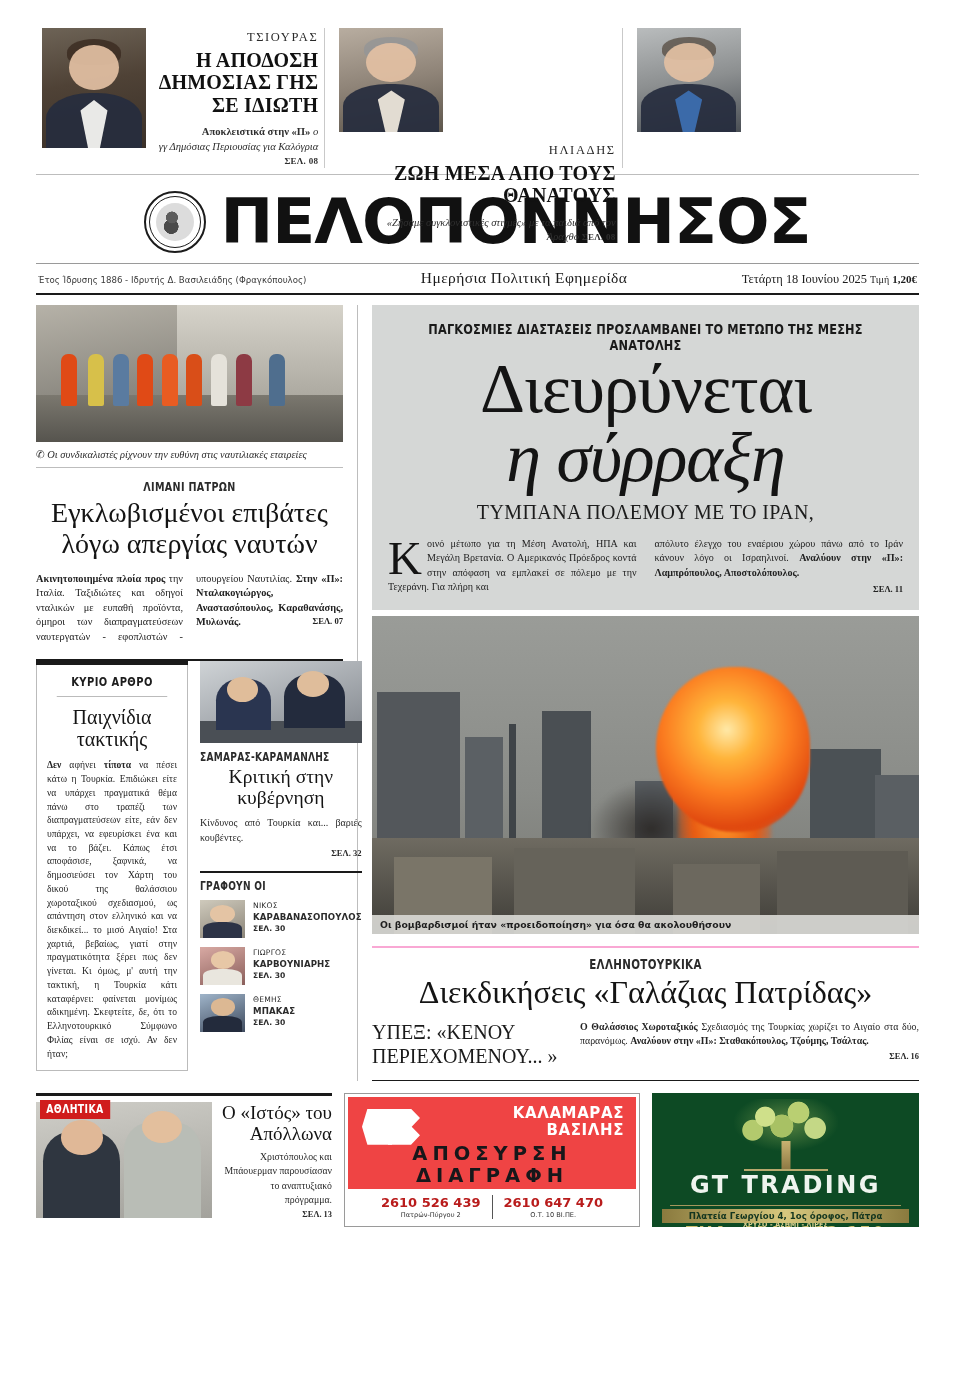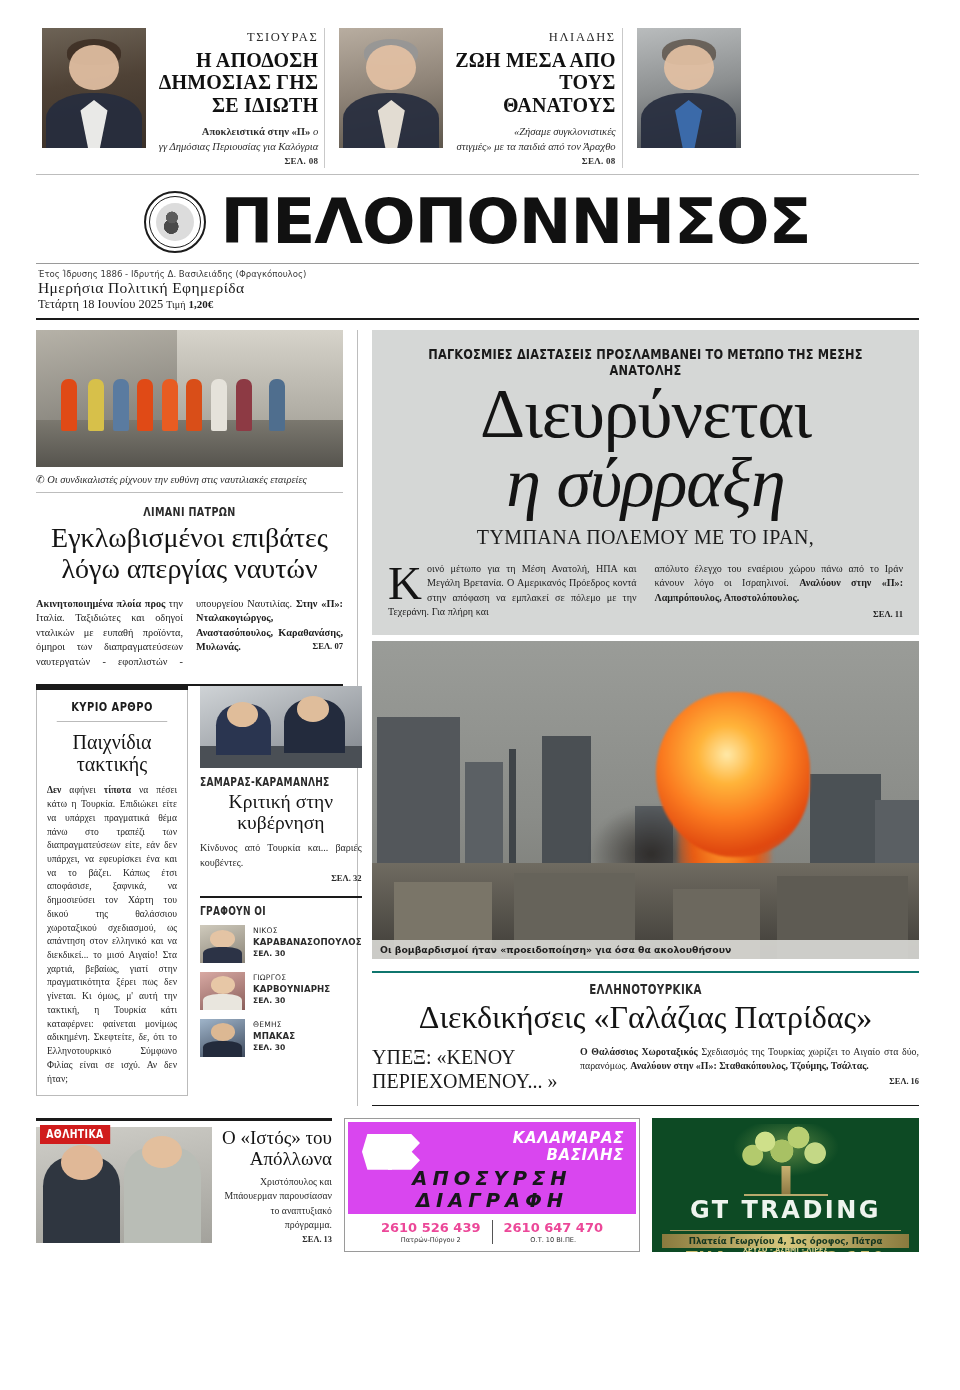--- a/index.html
+++ b/index.html
@@ -8,21 +8,21 @@
     background: #ffffff;
     font-family: "Liberation Serif", serif;
     color: #161616;
     overflow: hidden;
   }
   .page { width: 955px; height: 1390px; position: relative; padding: 0 36px; }
 
   
   .promo-strip { display: flex; padding-top: 28px; height: 168px; }
   .promo { flex: 1; display: flex; gap: 9px; position: relative; padding: 0 6px; }
-  .promo + .promo { border-left: 1px solid #c9c9c9; padding-left: 14px; }
+  .promo + .promo { border-left: 1px solid #c9c9c9; padding-left: 14px; flex-direction: column; }
   .promo-photo {
     width: 104px; height: 120px; flex: 0 0 104px;
     background: #8d9199; overflow: hidden; position: relative;
   }
   .promo-photo.p1 { background: linear-gradient(170deg,#6d6356 0%,#4f4236 45%,#3a3028 100%); }
   .promo-photo.p2 { background: linear-gradient(170deg,#b8ada0 0%,#8f8478 50%,#5d564c 100%); }
   .promo-photo.p3 { background: linear-gradient(170deg,#b9bcbd 0%,#8c8f90 50%,#4a4f55 100%); }
   .face { position: absolute; border-radius: 50%; }
   .f-head { width: 48%; height: 38%; left: 26%; top: 14%; background: rgba(226,192,163,.93); }
   .f-hair { width: 52%; height: 22%; left: 24%; top: 9%; background: rgba(60,45,34,.85); border-radius: 50% 50% 35% 35%; }
@@ -54,21 +54,21 @@
       radial-gradient(circle at 42% 38%, #5c5c5c 0 18%, transparent 19%),
       radial-gradient(circle at 40% 62%, #4a4a4a 0 22%, transparent 23%),
       #dcdcdc; }
   .wordmark {
     font-family: "DejaVu Sans", sans-serif;
     font-weight: 700; font-size: 63px; letter-spacing: -1px; line-height: .92; color: #111;
   }
   .info-row {
     display: flex; align-items: baseline; justify-content: space-between;
     border-top: 1px solid #9a9a9a; border-bottom: 2px solid #1a1a1a;
-    padding: 5px 2px 6px; margin-top: 6px; flex-direction: column;
+    padding: 5px 2px 6px; margin-top: 6px;
   }
   .info-left { font-size: 8.6px; color: #3a3a3a; font-family: "DejaVu Sans", sans-serif; }
   .info-center { font-size: 15.5px; color: #1d1d1d; letter-spacing: .4px; }
   .info-right { font-size: 12.4px; color: #1d1d1d; }
   .info-right .price { font-size: 10px; }
   .info-right .price b { font-size: 11px; }
 
   
   .grid { display: flex; gap: 0; padding-top: 10px; }
   .col-left { width: 322px; flex: 0 0 322px; padding-right: 14px; border-right: 1px solid #bdbdbd; }
@@ -174,21 +174,21 @@
     filter: blur(2px);
   }
   .smoke { position:absolute; left: 40%; top: 52%; width: 22%; height: 30%;
     background: radial-gradient(ellipse at 50% 50%, rgba(40,36,33,.85), rgba(60,56,50,0) 72%); filter: blur(2px); }
   .hero-cap {
     position: absolute; left: 0; right: 0; bottom: 0; background: rgba(214,214,210,.93);
     font-family: "DejaVu Sans", sans-serif; font-size: 9.3px; font-weight: 700; color: #1e1e1e;
     padding: 4px 8px;
   }
 
-  .ellhno { border-top: 2px solid #0f766e; border-bottom: 1px solid #1a1a1a; margin-top: 12px; padding-top: 8px; }
+  .ellhno { border-top: 2px solid #f9a8d4; border-bottom: 1px solid #1a1a1a; margin-top: 12px; padding-top: 8px; }
   .ellhno-k {
     font-family: "DejaVu Sans Condensed","DejaVu Sans", sans-serif; font-weight: 700;
     font-size: 13.5px; text-align: center; color: #2b2b2b; transform: scaleX(.85); letter-spacing: .4px;
   }
   .ellhno-h { font-size: 32px; text-align: center; line-height: 1.1; color: #141414; margin: 3px 0 10px; }
   .ellhno-cols { display: flex; gap: 22px; padding-bottom: 11px; }
   .ellhno-left { width: 186px; flex: 0 0 186px; font-size: 20px; line-height: 1.22; color: #1b1b1b; }
   .ellhno-right { flex: 1; font-size: 9.9px; line-height: 1.45; color: #242424; text-align: justify; }
   .ellhno-right b { font-weight: 700; }
   .ellhno-right .selr { display:block; text-align:right; font-weight:700; font-size:8.4px; margin-top:2px; }
@@ -205,33 +205,33 @@
     font-size: 11.5px; letter-spacing: .4px; padding: 2px 7px 3px; transform: scaleX(.9); transform-origin: left;
     z-index: 3;
   }
   .sports-txt { flex: 1; text-align: right; }
   .sports-h { font-size: 19px; line-height: 1.12; color: #141414; }
   .sports-b { font-size: 9.8px; line-height: 1.45; color: #2a2a2a; margin-top: 6px; }
   .sports-b .selr { font-weight: 700; font-size: 8.4px; display: block; margin-top: 2px; }
 
   .ad { position: relative; overflow: hidden; }
   .ad-kal { width: 296px; flex: 0 0 296px; border: 1px solid #9a9a9a; background: #fff; padding: 3px; }
-  .kal-top { background: #d946ef; height: 92px; position: relative; padding: 8px 10px 0; font-style: italic; }
+  .kal-top { background: #ef4444; height: 92px; position: relative; padding: 8px 10px 0; }
   .kal-logo { position: absolute; left: 14px; top: 10px; width: 72px; height: 40px; }
   .kal-logo .c1 { position:absolute; left:0; top:2px; width:30px; height:36px; background:#fff; clip-path: polygon(100% 0,100% 100%,18% 100%,0 50%,18% 0); }
   .kal-logo .c2 { position:absolute; left:26px; top:2px; width:32px; height:36px; background:#fff; clip-path: polygon(0 0,72% 0,100% 26%,74% 50%,100% 74%,72% 100%,0 100%); }
   .kal-name { position: absolute; right: 12px; top: 8px; text-align: right; color: #fff;
     font-family: "DejaVu Sans", sans-serif; font-weight: 700; font-size: 15px; line-height: 1.18; letter-spacing: .6px; }
   .kal-words { position: absolute; left: 0; right: 0; top: 46px; text-align: center;
     font-family: "DejaVu Sans", sans-serif; font-weight: 700; font-size: 19.5px; line-height: 1.12;
     letter-spacing: 5px; color: #17171a; }
   .kal-bottom { display: flex; justify-content: center; gap: 0; padding: 6px 0 4px; }
   .kal-phone { padding: 0 11px; font-family: "DejaVu Sans", sans-serif; text-align: center; }
   .kal-phone + .kal-phone { border-left: 1px solid #555; }
-  .kal-phone .num { font-weight: 700; font-size: 13px; color: #ec4899; }
+  .kal-phone .num { font-weight: 700; font-size: 13px; color: #b91c1c; }
   .kal-phone .addr { font-size: 6.6px; color: #333; margin-top: 1px; }
 
   .ad-gt { flex: 1; background: #0d4a24; position: relative; }
   .gt-tree { position: absolute; left: 50%; top: 6px; transform: translateX(-50%); width: 108px; height: 72px; }
   .gt-canopy { position: absolute; left: 50%; top: 0; transform: translateX(-50%); width: 104px; height: 52px;
     background: radial-gradient(circle at 30% 34%, #cfe08a 0 12%, transparent 13%),
                 radial-gradient(circle at 62% 26%, #b9cf72 0 14%, transparent 15%),
                 radial-gradient(circle at 46% 52%, #a8c164 0 18%, transparent 19%),
                 radial-gradient(circle at 78% 56%, #c4d886 0 12%, transparent 13%),
                 radial-gradient(circle at 18% 60%, #b3ca6d 0 11%, transparent 12%),

